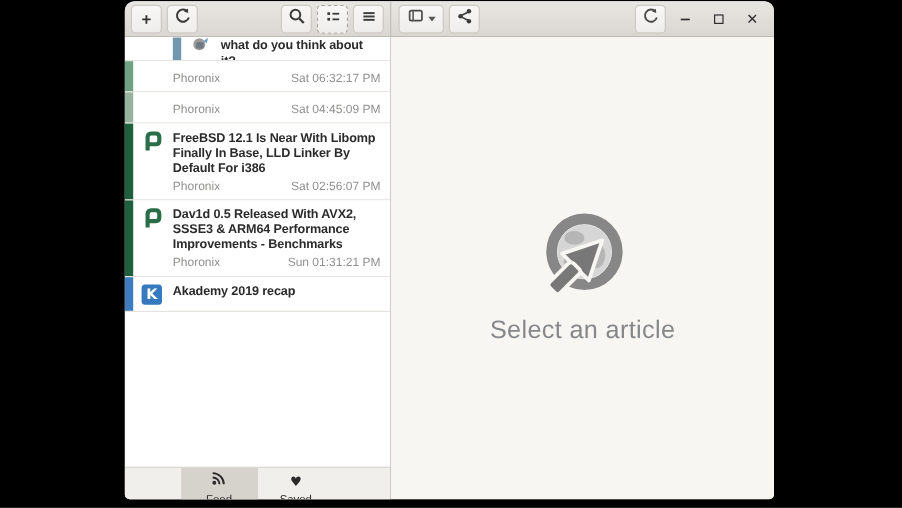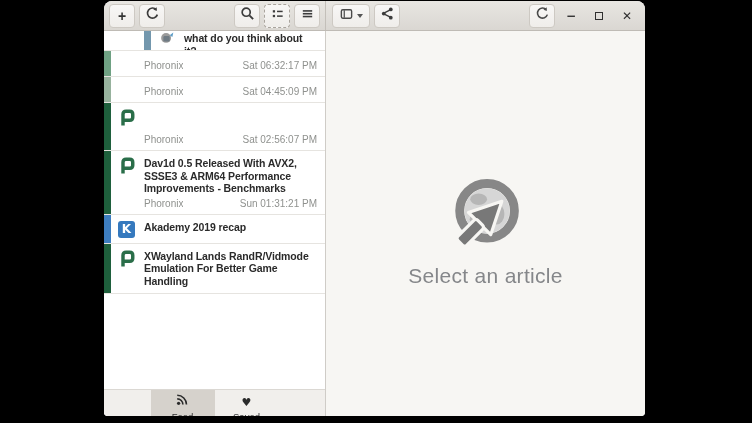--- a/index.html
+++ b/index.html
@@ -201,20 +201,21 @@
               </div>
             </div>
           </div>
           <div class="article-row">
             <div class="accent-bar" style="background: rgb(30, 95, 60);"></div>
             <div class="row-body">
               <div class="row-top">
                 <span class="row-icon"><svg width="19" height="18" viewBox="0 0 24 24">
                     <path d="M6 22 L6 7 Q6 3 10 3 L15 3 Q19 3 19 7 L19 11 Q19 15 15 15 L6 15" fill="none" stroke="#2a6e49" stroke-width="4.6" stroke-linejoin="round" stroke-linecap="butt"></path>
                   </svg></span>
+                <div class="row-title">FreeBSD 12.1 Is Near With Libomp Finally In Base, LLD Linker By Default For i386</div>
               </div>
               <div class="row-meta">
                 <span class="row-source">Phoronix</span>
                 <span class="row-time">Sat 02:56:07 PM</span>
               </div>
             </div>
           </div>
           <div class="article-row">
             <div class="accent-bar" style="background: rgb(30, 95, 60);"></div>
             <div class="row-body">
@@ -231,31 +232,20 @@
             </div>
           </div>
           <div class="article-row">
             <div class="accent-bar" style="background: rgb(61, 125, 191);"></div>
             <div class="row-body">
               <div class="row-top">
                 <span class="row-icon">
                   <span class="kde-badge" style="background:#3579be">K</span>
                 </span>
                 <div class="row-title">Akademy 2019 recap</div>
-              </div>
-            </div>
-          </div>
-          <div class="article-row">
-            <div class="accent-bar" style="background: rgb(30, 95, 60);"></div>
-            <div class="row-body">
-              <div class="row-top">
-                <span class="row-icon"><svg width="19" height="18" viewBox="0 0 24 24">
-                    <path d="M6 22 L6 7 Q6 3 10 3 L15 3 Q19 3 19 7 L19 11 Q19 15 15 15 L6 15" fill="none" stroke="#2a6e49" stroke-width="4.6" stroke-linejoin="round" stroke-linecap="butt"></path>
-                  </svg></span>
-                <div class="row-title">XWayland Lands RandR/Vidmode Emulation For Better Game Handling</div>
               </div>
             </div>
           </div>
         </div>
       <div class="tab-bar">
           <div class="tab active">
             <span><svg width="13" height="12" viewBox="0 0 16 14">
                 <circle cx="3.2" cy="11" r="2" fill="#2b2b2b"></circle>
                 <path d="M1.5 5.6 a7 7 0 0 1 7 7" fill="none" stroke="#2b2b2b" stroke-width="2"></path>
                 <path d="M1.5 1.2 a11.4 11.4 0 0 1 11.4 11.4" fill="none" stroke="#2b2b2b" stroke-width="2"></path>

